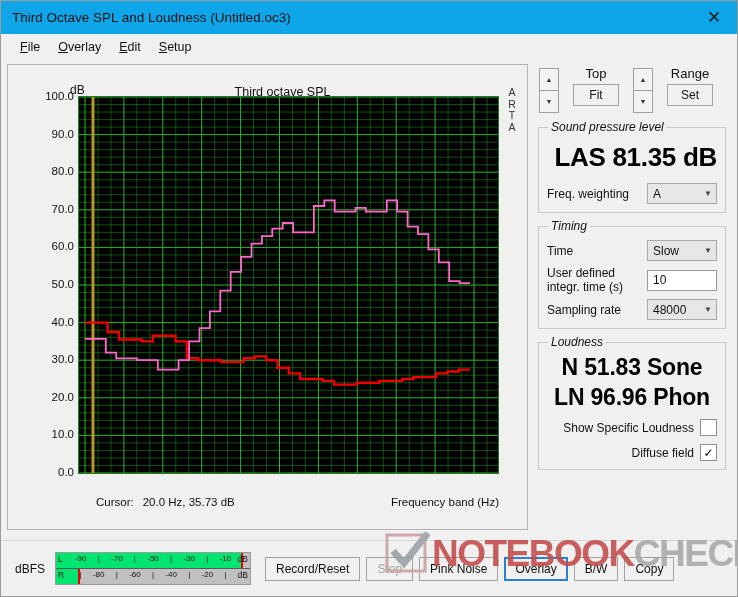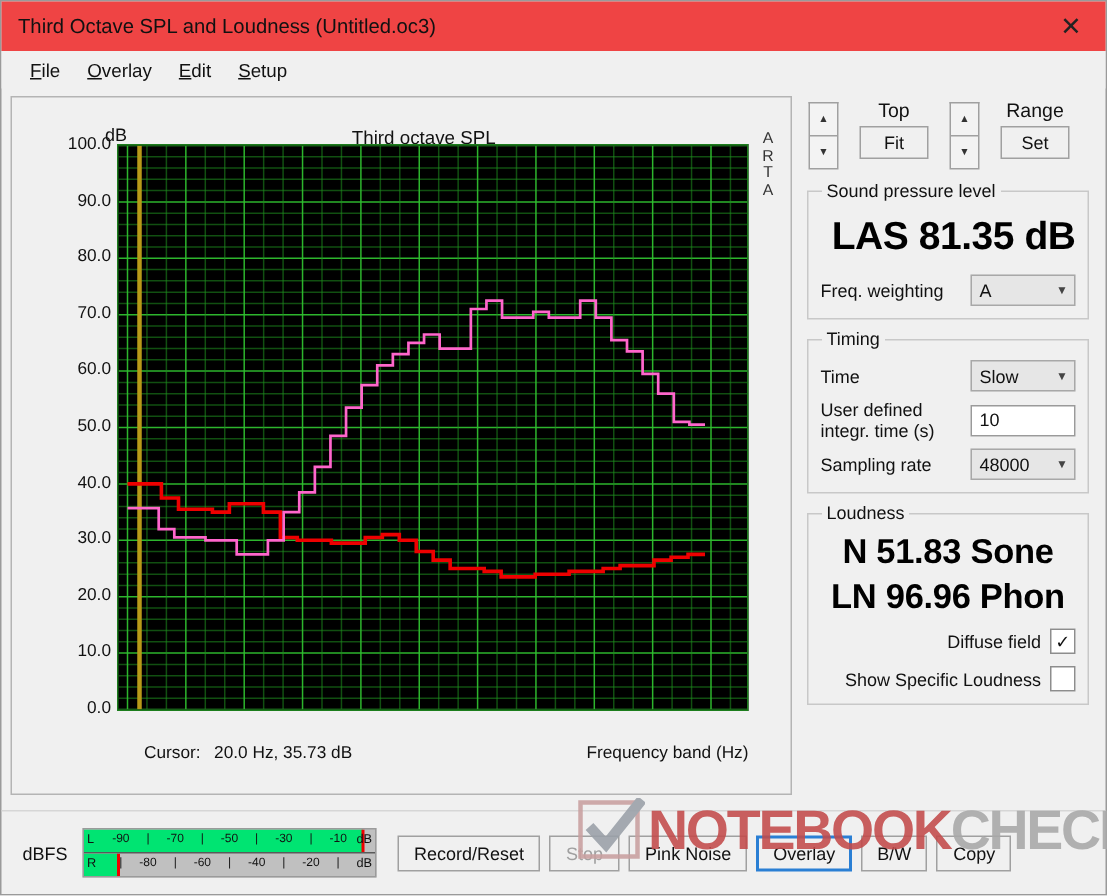--- a/index.html
+++ b/index.html
@@ -14,21 +14,21 @@
   #app{
     position:absolute;inset:0;
     background:#f0f0f0;
     border:1px solid #9a9a9a;
     box-sizing:border-box;
     display:flex;flex-direction:column;
   }
   
   .titlebar{
     height:33px;min-height:33px;
-    background:#ef4444;
+    background:#0ea5e9;
     display:flex;align-items:center;
     padding-left:11px;
     box-sizing:border-box;
   }
   .title-text{font-size:13.5px;color:#111;white-space:nowrap;}
   .titlebar-spacer{flex:1;}
   .close-btn{
     width:46px;height:33px;
     display:flex;align-items:center;justify-content:center;
     font-size:17px;color:#222;
@@ -135,21 +135,21 @@
     border:1px solid #a0a0a0;background:#f0f0f0;
     font-family:"Liberation Sans",sans-serif;font-size:12px;color:#111;
     cursor:pointer;
   }
   fieldset.grp{
     border:1px solid #c8c8c8;
     margin:6px 2px 0 2px;padding:2px 8px 8px 8px;
     min-width:0;
   }
   fieldset.grp legend{
-    font-size:12px;color:#111;padding:0 3px;margin-left:1px;
+    font-size:12px;color:#111;padding:0 3px;margin-left:1px;font-style:italic;
   }
   .big-readout{
     text-align:right;font-size:26px;font-weight:bold;color:#000;
     letter-spacing:-0.3px;margin:6px 0 10px 0;white-space:nowrap;
   }
   .loud-readout{
     text-align:center;font-size:23px;font-weight:bold;color:#000;
     letter-spacing:-0.2px;margin:3px 0 2px 0;white-space:nowrap;
   }
   .field-row{
@@ -459,26 +459,26 @@
             <span class="carrow">▼</span>
           </div>
         </div>
       </fieldset>
 
       <fieldset class="grp">
         <legend>Loudness</legend>
         <div class="loud-readout">N 51.83 Sone</div>
         <div class="loud-readout">LN 96.96 Phon</div>
         <div class="check-row">
+          <span class="clbl">Show Specific Loudness</span>
+          <span class="checkbox"></span>
+        </div>
+        <div class="check-row">
           <span class="clbl">Diffuse field</span>
           <span class="checkbox">✓</span>
-        </div>
-        <div class="check-row">
-          <span class="clbl">Show Specific Loudness</span>
-          <span class="checkbox"></span>
         </div>
       </fieldset>
 
     </div>
   </div>
 
   <div class="bottom">
     <span class="dbfs-label">dBFS</span>
     <div class="meter">
       <div class="meter-row">

